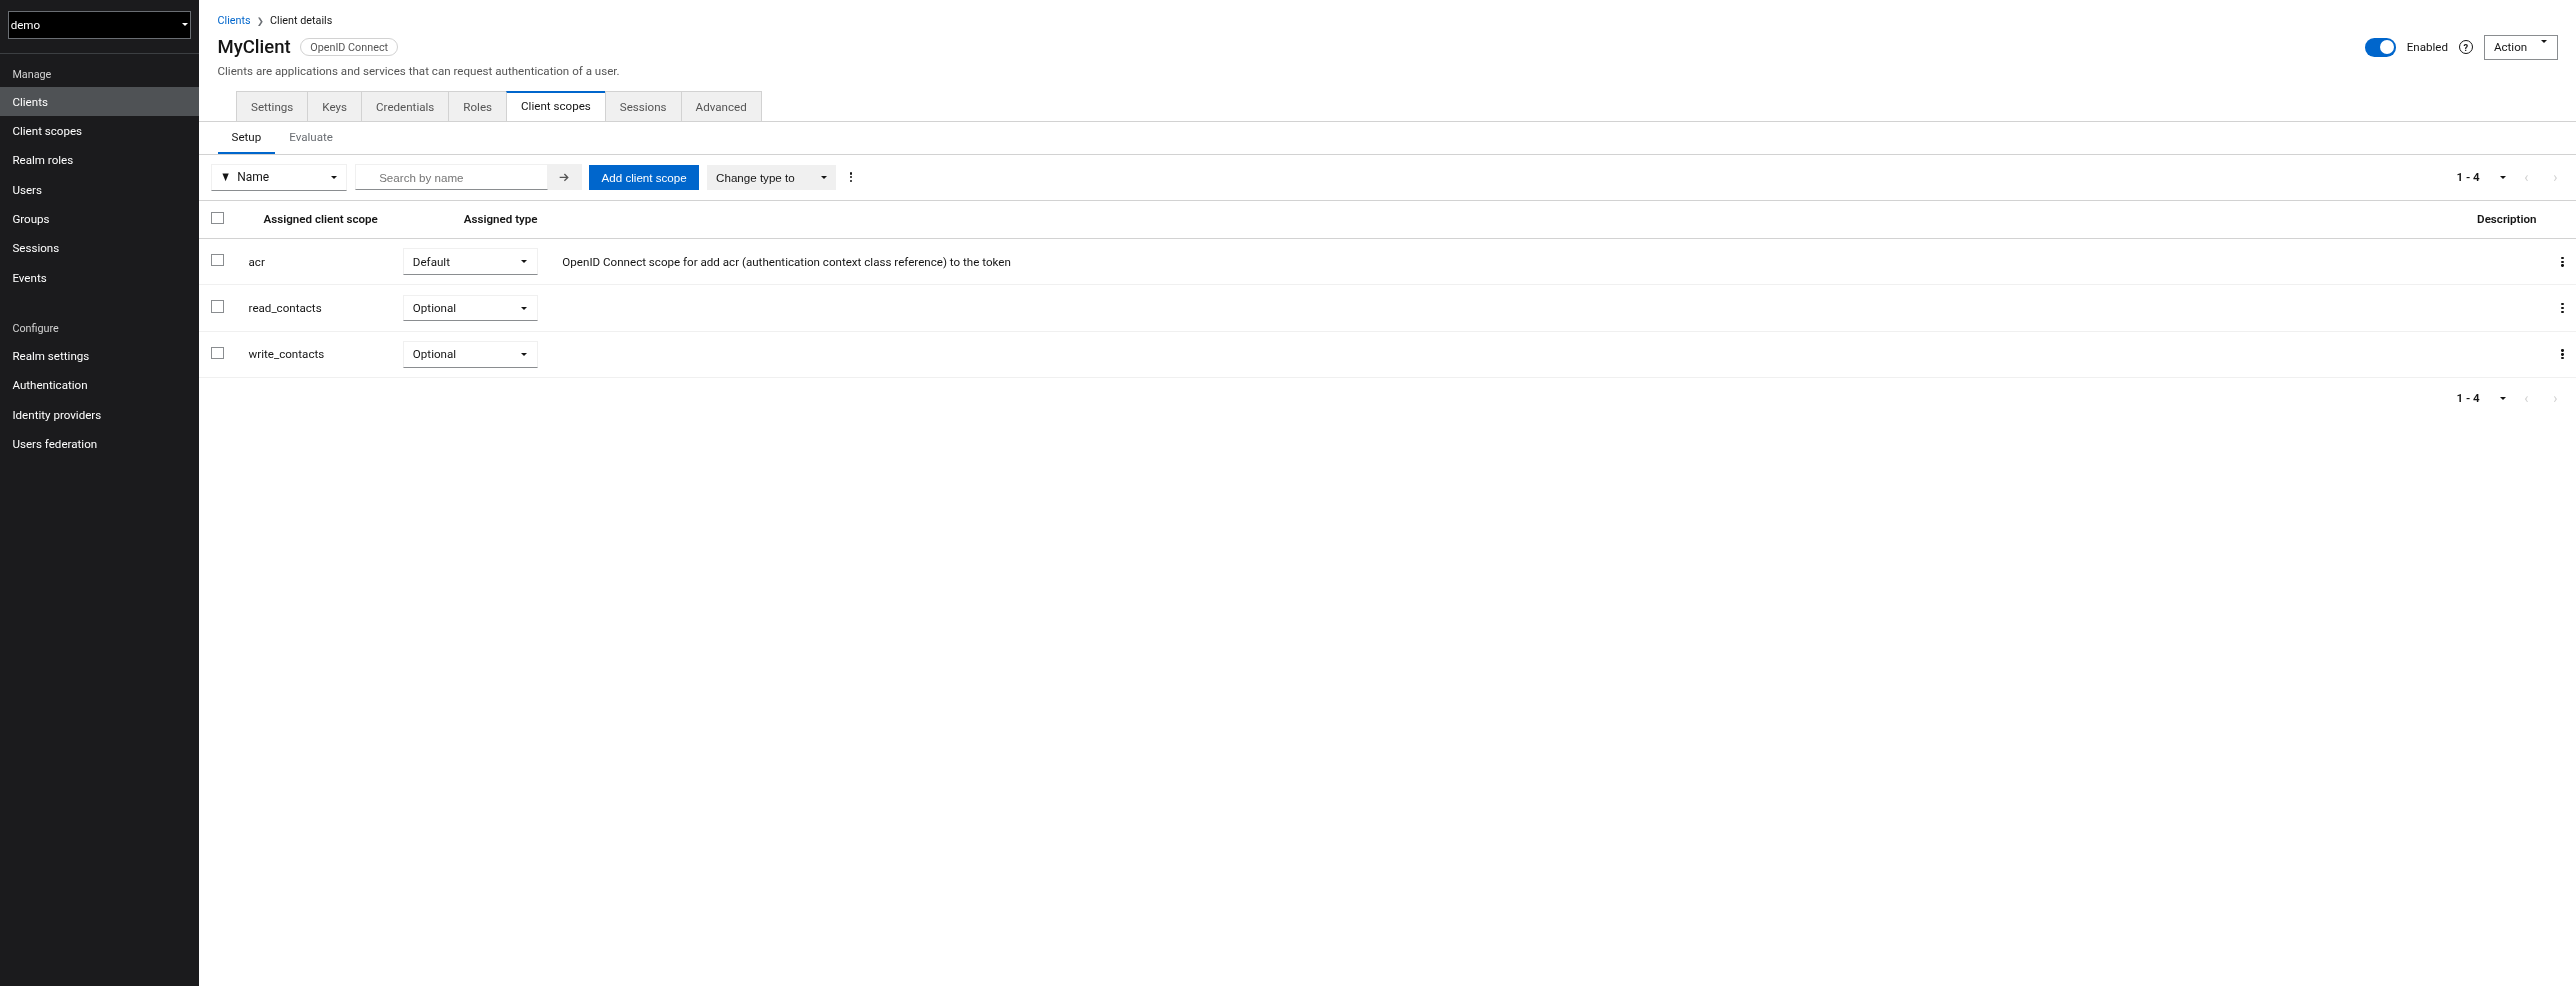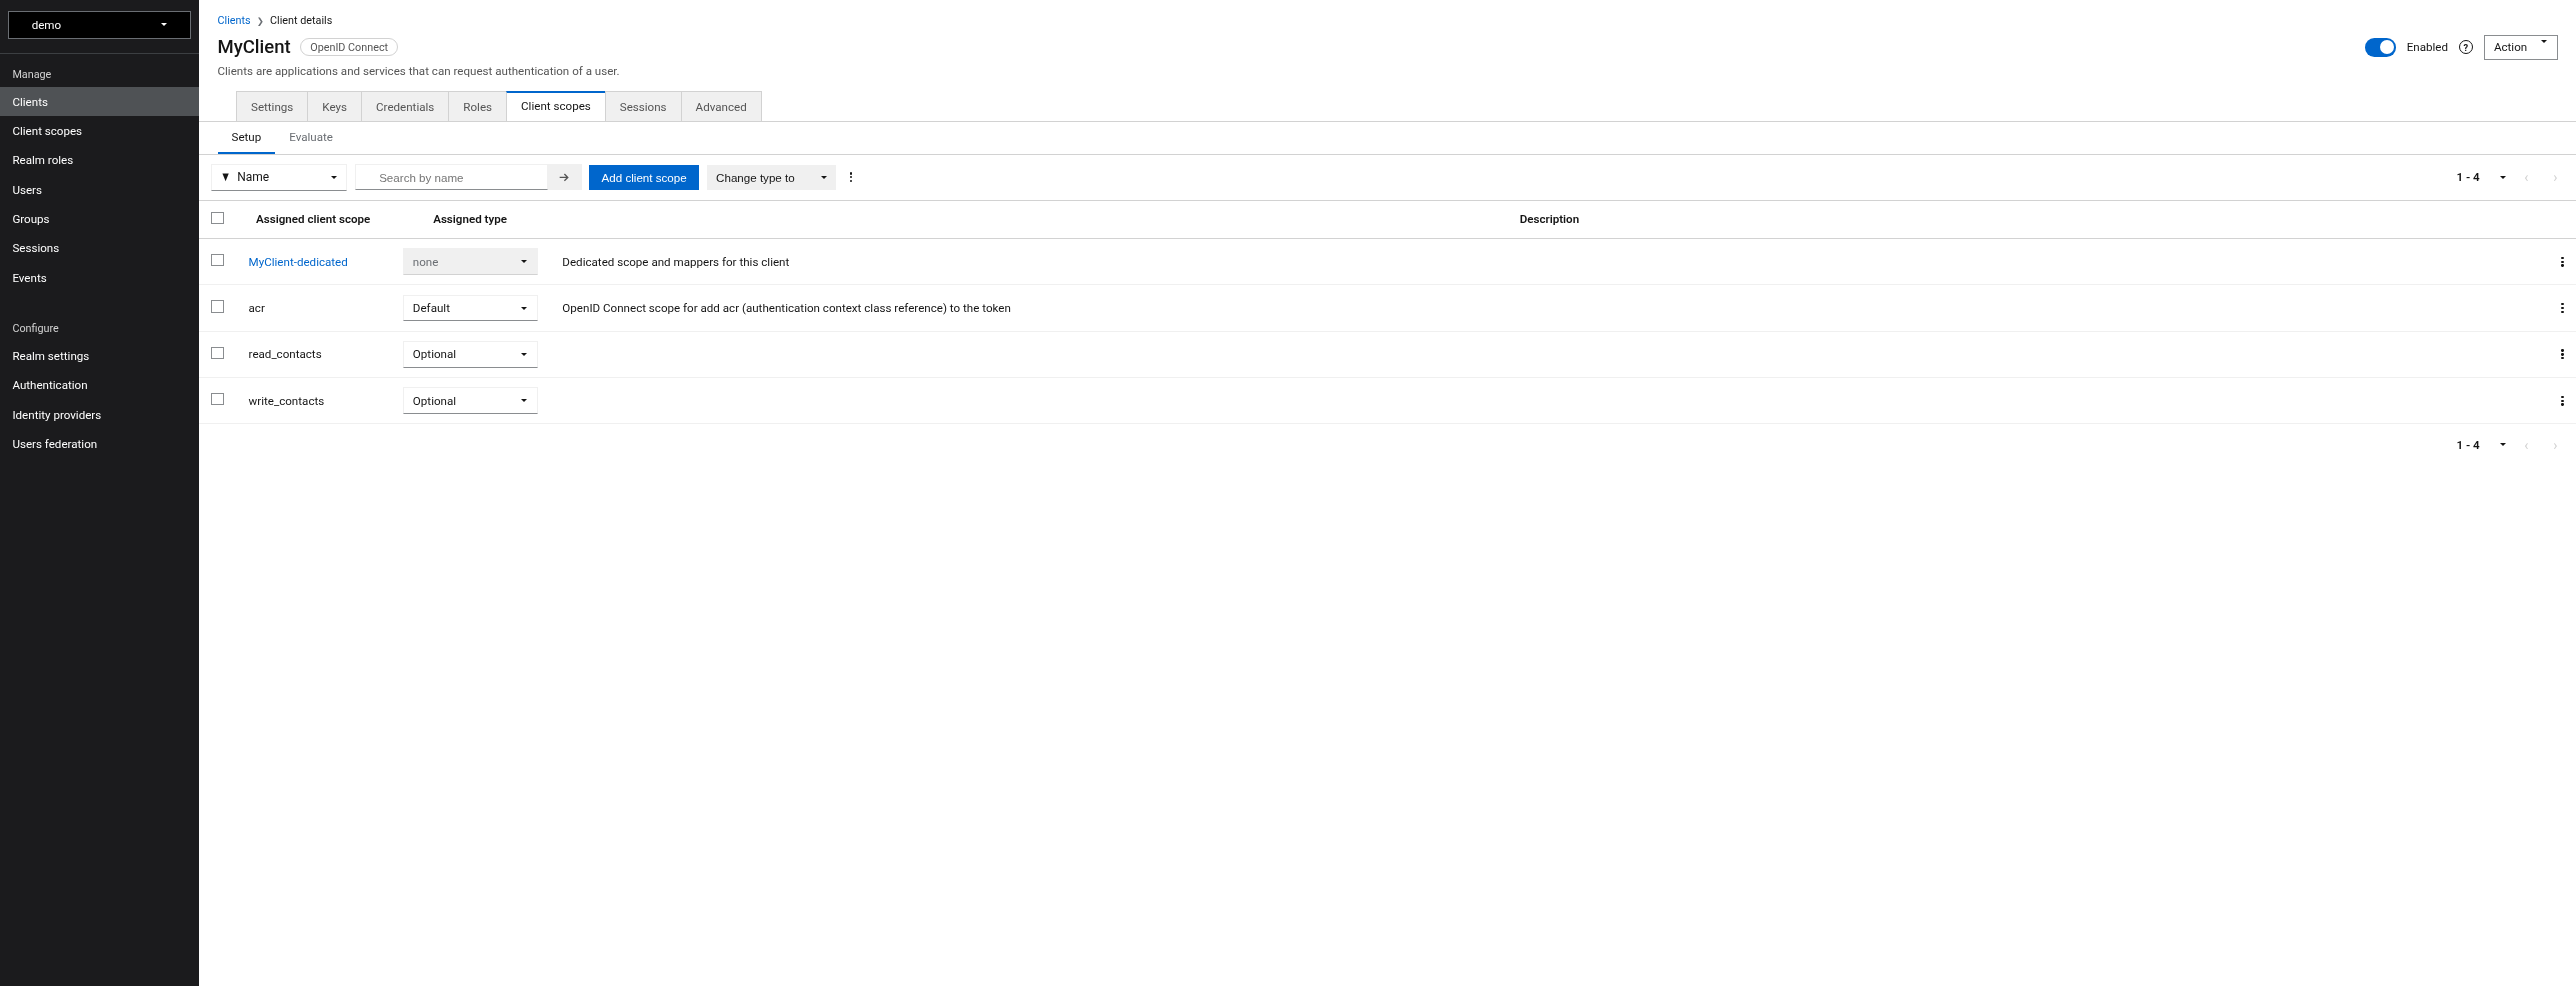--- a/index.html
+++ b/index.html
@@ -1,18 +1,18 @@
 <!DOCTYPE html>
 <html style="font-size:12.4px"><head>
 <meta charset="utf-8">
 <style>
 * { box-sizing: border-box; margin: 0; padding: 0; }
 body { font-family: -apple-system, BlinkMacSystemFont, "Segoe UI", Roboto, Helvetica, Arial, sans-serif; font-size: 10.8px; color: #151515; display: flex; height: 100vh; overflow: hidden; }
 .sidebar { width: 199px; background: #1b1b1d; color: #fff; display: flex; flex-direction: column; overflow-y: auto; flex-shrink: 0; }
-.realm-select { margin: 10.8px 7.7px; border: 0.8px solid #6a6e73; background: #000; height: 28px; display: flex; align-items: center; justify-content: space-between; padding: 0 23px; cursor: pointer; font-size: 11.6px; }
+.realm-select { margin: 10.8px 7.7px; border: 0.8px solid #6a6e73; background: #000; height: 28px; display: flex; align-items: center; justify-content: space-between; padding: 0 2px; cursor: pointer; font-size: 11.6px; }
 .caret-down-sm { width: 0; height: 0; border-left: 3.9px solid transparent; border-right: 3.9px solid transparent; border-top: 3.9px solid #fff; }
 .nav-section-label { font-size: 10.8px; color: #d2d2d2; padding: 14px 12.4px 6.2px; }
 .nav-item { padding: 7.7px 12.4px; font-size: 11.6px; cursor: pointer; color: #fff; }
 .nav-item.active { background: #4f5255; }
 .nav-divider { border: none; border-top: 0.8px solid #3c3f42; margin: 3.1px 0 0 0; }
 .main { flex: 1; background: #fff; overflow-y: auto; display: flex; flex-direction: column; }
 .page-header { padding: 14px 18.5px 9.3px; }
 .breadcrumb { display: flex; align-items: center; gap: 6.2px; font-size: 10.8px; margin-bottom: 7.7px; }
 .breadcrumb-link { color: #0066cc; text-decoration: none; cursor: pointer; }
 .breadcrumb-sep { color: #6a6e73; font-size: 8.5px; }
@@ -48,21 +48,21 @@
 .search-iconw { position: absolute; left: 6.2px; top: 7px; font-size: 10.8px; color: #6a6e73; pointer-events:none;}
 .search-btn { border: 0.8px solid #f0f0f0; border-left: none; background: #f0f0f0; padding: 5.4px 10.8px; cursor: pointer; font-size: 11.6px; color: #555; display:flex; align-items:center; }
 .btn-primary { background: #0066cc; color: #fff; border: none; padding: 6.2px 12.4px; font-size: 11.6px; cursor: pointer; margin-bottom:9.3px;}
 .btn-secondary { background: #f0f0f0; border: none; padding: 6.2px 9.3px; display: flex; align-items: center; gap: 26px; font-size: 11.6px; color: #151515; cursor: pointer; margin-bottom:9.3px;}
 .kebab { display: flex; flex-direction: column; gap: 1.5px; cursor: pointer; padding: 6.2px; margin-bottom:9.3px;}
 .kebab span { width: 2.3px; height: 2.3px; background: #151515; border-radius: 50%; }
 .toolbar-right { display: flex; align-items: center; gap: 12.4px; margin-bottom:9.3px;}
 .pager { display: flex; align-items: center; gap: 20px; font-size: 11.6px; cursor: pointer; font-weight:600;}
 .pager-nav { color: #d2d2d2; font-size: 14px; padding: 0 6.2px; cursor: pointer; }
 .table { width: 100%; border-collapse: collapse; }
-.table th { text-align: center; font-weight: 600; font-size: 11.6px; padding: 10.8px 12.4px; border-bottom: 0.8px solid #d2d2d2; }
+.table th { text-align: right; font-weight: 600; font-size: 11.6px; padding: 10.8px 12.4px; border-bottom: 0.8px solid #d2d2d2; }
 .table td { padding: 9.3px 12.4px; border-bottom: 0.8px solid #f0f0f0; font-size: 11.6px; vertical-align: middle; }
 .checkbox { width: 12.4px; height: 12.4px; border: 0.8px solid #8a8d90; background: #fff; cursor: pointer; display: inline-block; }
 .link-cell { color: #0066cc; cursor: pointer; }
 .type-select { border: 0.8px solid #f0f0f0; border-bottom: 1.5px solid #8a8d90; padding: 5.4px 9.3px; display: flex; align-items: center; justify-content: space-between; width: 135px; font-size: 11.6px; cursor: pointer; background: #fff; }
 .type-select.disabled { background: #f0f0f0; color: #6a6e73; border-bottom: 0.8px solid #d2d2d2;}
 .row-kebab { display: flex; flex-direction: column; gap: 1.5px; cursor: pointer; align-items: center; }
 .row-kebab span { width: 2.3px; height: 2.3px; background: #151515; border-radius: 50%; }
 .col-cb{width:31px}
 .col-scope{width:154px}
 .col-type{width:154px}
@@ -186,38 +186,20 @@
         <th class="col-cb"><span class="checkbox"></span></th>
         <th class="col-scope">Assigned client scope</th>
         <th class="col-type">Assigned type</th>
         <th>Description</th>
         <th class="col-kb"></th>
       </tr>
     </thead>
     <tbody>
       <tr>
         <td><span class="checkbox"></span></td>
-        <td><span class="link-cell">MyClient-dedicated</span></td>
-        <td>
-            <div class="type-select disabled">
-              <span>none</span>
-              <span class="caret-dark"></span>
-            </div>
-          </td>
-        <td>Dedicated scope and mappers for this client</td>
-        <td>
-            <div class="row-kebab">
-              <span></span>
-              <span></span>
-              <span></span>
-            </div>
-          </td>
-      </tr>
-      <tr>
-        <td><span class="checkbox"></span></td>
         <td>acr</td>
         <td>
             <div class="type-select">
               <span>Default</span>
               <span class="caret-dark"></span>
             </div>
           </td>
         <td>OpenID Connect scope for add acr (authentication context class reference) to the token</td>
         <td>
             <div class="row-kebab">

